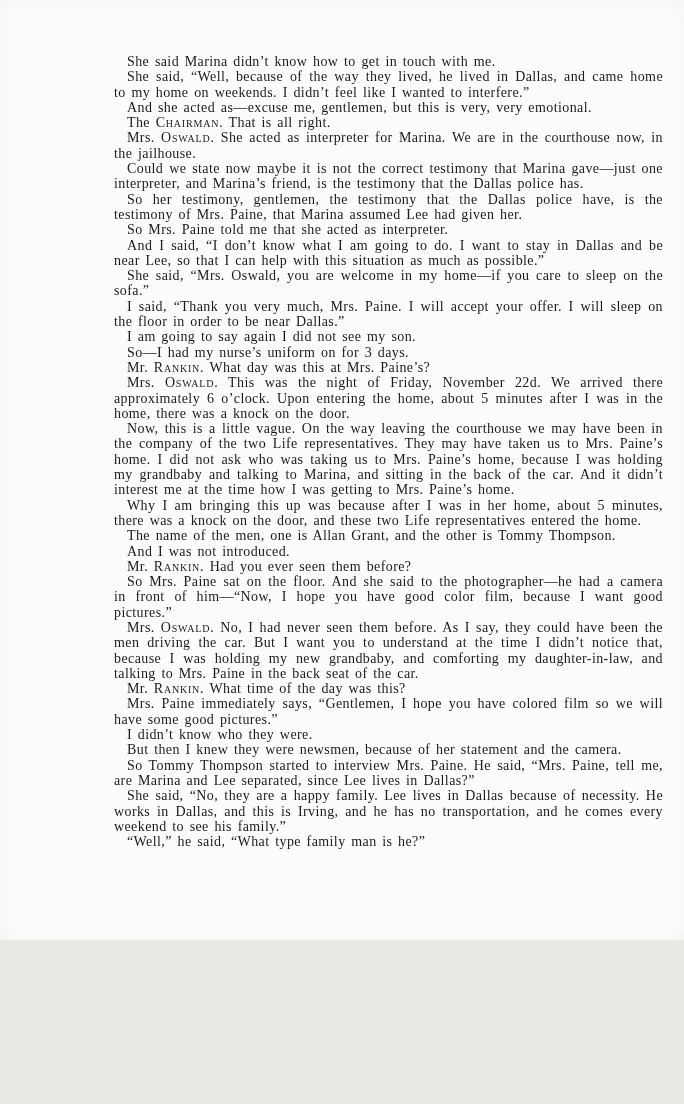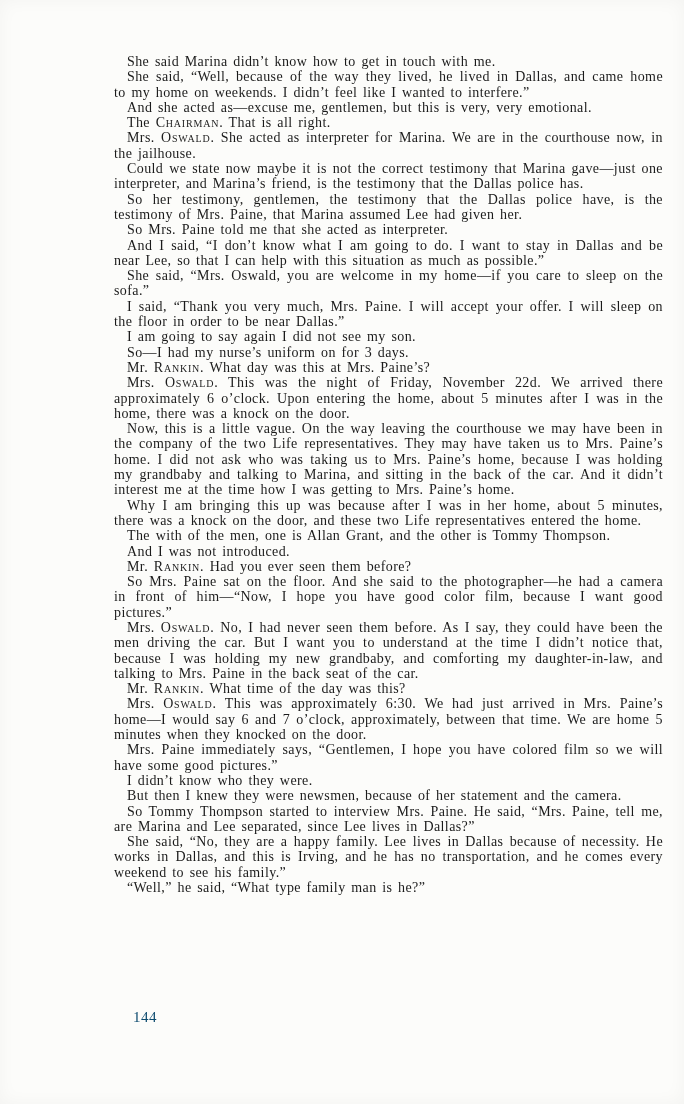--- a/index.html
+++ b/index.html
@@ -3,21 +3,21 @@
 <meta charset="utf-8">
 <style>
   html, body {
     margin: 0;
     padding: 0;
     background: #e9e8e4;
   }
   .page {
     position: relative;
     width: 684px;
-    height: 1104px;
+    height: 940px;
     background: #fcfcfa;
     overflow: hidden;
     box-shadow: inset 0 0 18px rgba(0,0,0,0.04);
   }
   .text-block {
     position: absolute;
     left: 114px;
     top: 54px;
     width: 549px;
     font-family: "Liberation Serif", "DejaVu Serif", serif;
@@ -61,27 +61,26 @@
       <p class="para"><span>So Mrs. Paine told me that she acted as interpreter.</span></p>
       <p class="para"><span>And I said, “I don’t know what I am going to do.  I want to stay in Dallas and be near Lee, so that I can help with this situation as much as possible.”</span></p>
       <p class="para"><span>She said, “Mrs. Oswald, you are welcome in my home—if you care to sleep on the sofa.”</span></p>
       <p class="para"><span>I said, “Thank you very much, Mrs. Paine. I will accept your offer.  I will sleep on the floor in order to be near Dallas.”</span></p>
       <p class="para"><span>I am going to say again I did not see my son.</span></p>
       <p class="para"><span>So—I had my nurse’s uniform on for 3 days.</span></p>
       <p class="para"><span>Mr. </span><span class="sc">Rankin</span><span>. What day was this at Mrs. Paine’s?</span></p>
       <p class="para"><span>Mrs. </span><span class="sc">Oswald</span><span>. This was the night of Friday, November 22d.  We arrived there approximately 6 o’clock.  Upon entering the home, about 5 minutes after I was in the home, there was a knock on the door.</span></p>
       <p class="para"><span>Now, this is a little vague.  On the way leaving the courthouse we may have been in the company of the two Life representatives.  They may have taken us to Mrs. Paine’s home.  I did not ask who was taking us to Mrs. Paine’s home, because I was holding my grandbaby and talking to Marina, and sitting in the back of the car.  And it didn’t interest me at the time how I was getting to Mrs. Paine’s home.</span></p>
       <p class="para"><span>Why I am bringing this up was because after I was in her home, about 5 minutes, there was a knock on the door, and these two Life representatives entered the home.</span></p>
-      <p class="para"><span>The with of the men, one is Allan Grant, and the other is Tommy Thompson.</span></p>
+      <p class="para"><span>The name of the men, one is Allan Grant, and the other is Tommy Thompson.</span></p>
       <p class="para"><span>And I was not introduced.</span></p>
       <p class="para"><span>Mr. </span><span class="sc">Rankin</span><span>. Had you ever seen them before?</span></p>
       <p class="para"><span>So Mrs. Paine sat on the floor.  And she said to the photographer—he had a camera in front of him—“Now, I hope you have good color film, because I want good pictures.”</span></p>
       <p class="para"><span>Mrs. </span><span class="sc">Oswald</span><span>. No, I had never seen them before.  As I say, they could have been the men driving the car.  But I want you to understand at the time I didn’t notice that, because I was holding my new grandbaby, and comforting my daughter-in-law, and talking to Mrs. Paine in the back seat of the car.</span></p>
       <p class="para"><span>Mr. </span><span class="sc">Rankin</span><span>. What time of the day was this?</span></p>
-      <p class="para"><span>Mrs. </span><span class="sc">Oswald</span><span>. This was approximately 6:30.  We had just arrived in Mrs. Paine’s home—I would say 6 and 7 o’clock, approximately, between that time.  We are home 5 minutes when they knocked on the door.</span></p>
       <p class="para"><span>Mrs. Paine immediately says, “Gentlemen, I hope you have colored film so we will have some good pictures.”</span></p>
       <p class="para"><span>I didn’t know who they were.</span></p>
       <p class="para"><span>But then I knew they were newsmen, because of her statement and the camera.</span></p>
       <p class="para"><span>So Tommy Thompson started to interview Mrs. Paine.  He said, “Mrs. Paine, tell me, are Marina and Lee separated, since Lee lives in Dallas?”</span></p>
       <p class="para"><span>She said, “No, they are a happy family.  Lee lives in Dallas because of necessity.  He works in Dallas, and this is Irving, and he has no transportation, and he comes every weekend to see his family.”</span></p>
       <p class="para"><span>“Well,” he said, “What type family man is he?”</span></p>
     </div>
   <div class="page-number">144</div>
 </div>
 

